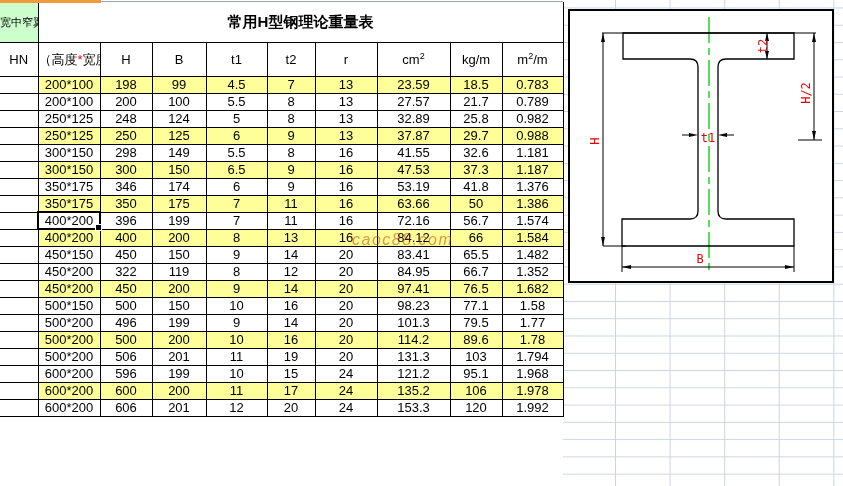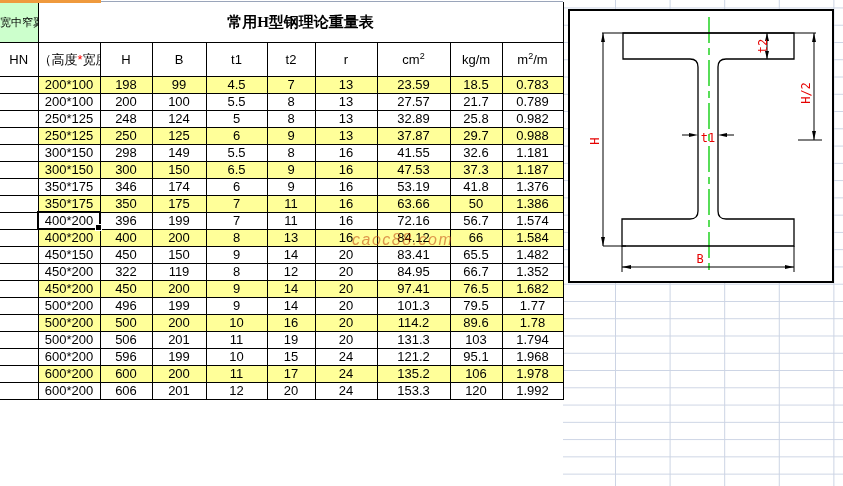--- a/index.html
+++ b/index.html
@@ -29,21 +29,21 @@
   table.wt td{
     border:1px solid #000;text-align:center;vertical-align:middle;
     padding:0;overflow:hidden;white-space:nowrap;background:#fff;
   }
   table.wt td.ca{border-left:none;}
   tr.row-title td{border-top:none;height:40px;}
   td.corner{
     font-size:11px;line-height:12px;white-space:normal;word-break:break-all;
     padding:1px 2px;
   }
-  td.title-cell{font-weight:bold;font-size:15px;font-family:Liberation Serif, serif;}
+  td.title-cell{font-weight:bold;font-size:15px;}
   tr.row-h1 td{height:30px;font-size:13px;}
   tr.row-h2 td{height:33px;font-size:13px;}
   td.tight{font-size:12.5px;letter-spacing:-0.5px;}
   td.spec{font-size:11.5px;line-height:13px;white-space:normal;padding:0 1px;}
   .star{color:#ff0000;}
   sup{font-size:9px;}
   tr.datarow td{height:16px;line-height:16px;}
   tr.datarow.hl td{background:#ffff99;}
   tr.datarow.hl td.ca{background:#fff;}
   
@@ -259,20 +259,32 @@
     <td>200</td>
     <td>9</td>
     <td>14</td>
     <td>20</td>
     <td>97.41</td>
     <td>76.5</td>
     <td>1.682</td>
   </tr>
       <tr class="datarow">
     <td class="ca"></td>
+    <td>500*150</td>
+    <td>500</td>
+    <td>150</td>
+    <td>10</td>
+    <td>16</td>
+    <td>20</td>
+    <td>98.23</td>
+    <td>77.1</td>
+    <td>1.58</td>
+  </tr>
+      <tr class="datarow">
+    <td class="ca"></td>
     <td>500*200</td>
     <td>496</td>
     <td>199</td>
     <td>9</td>
     <td>14</td>
     <td>20</td>
     <td>101.3</td>
     <td>79.5</td>
     <td>1.77</td>
   </tr>

